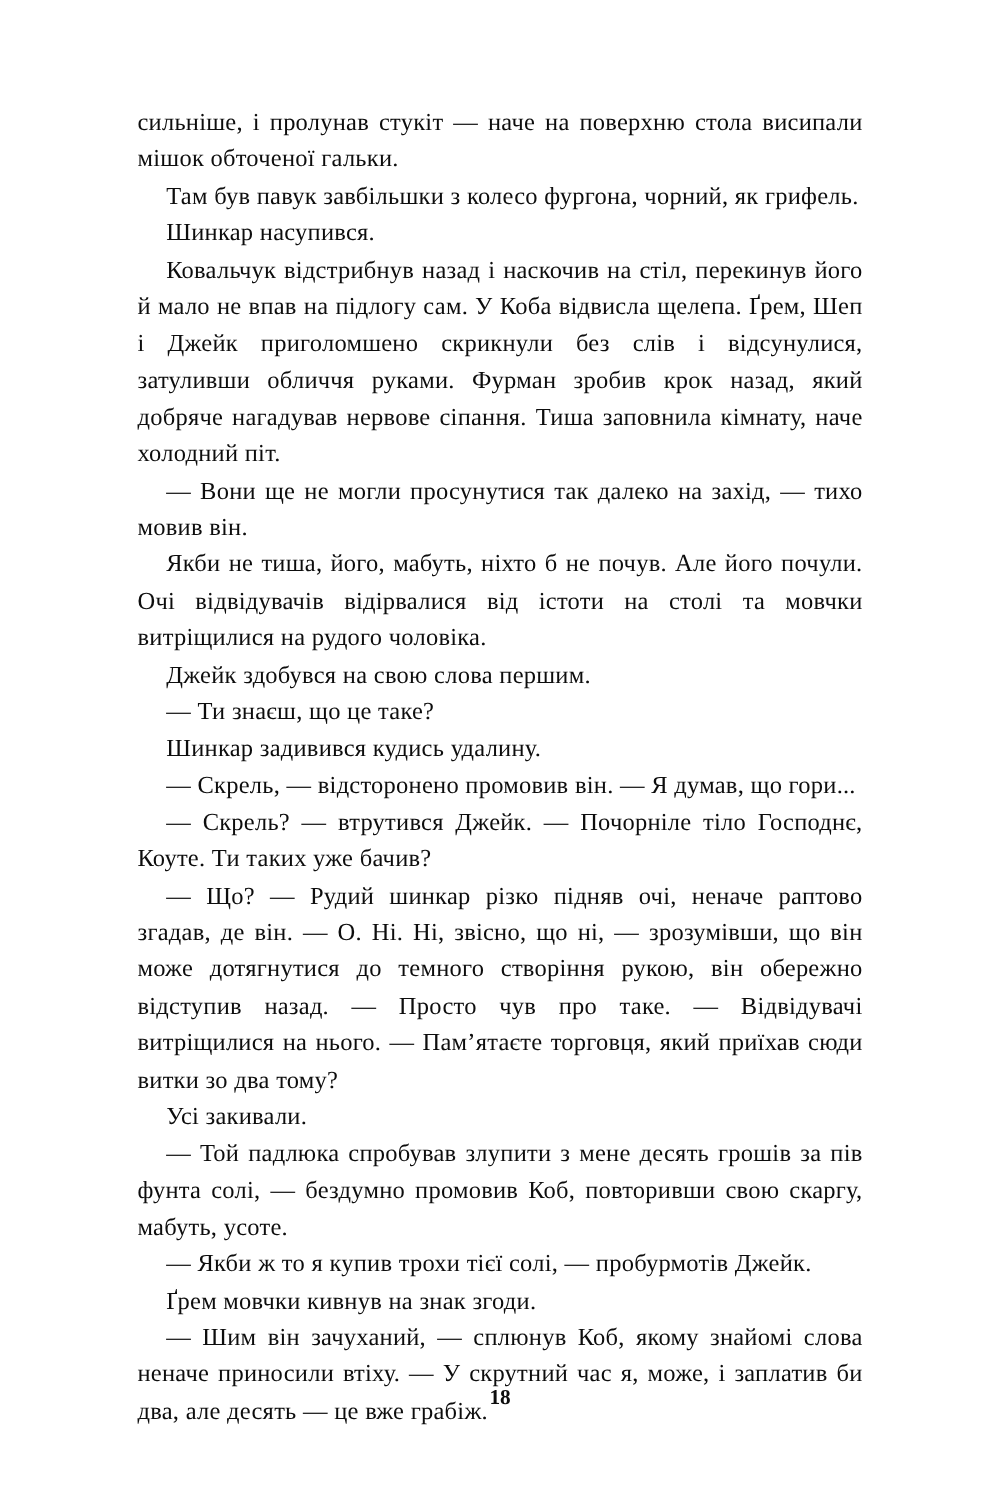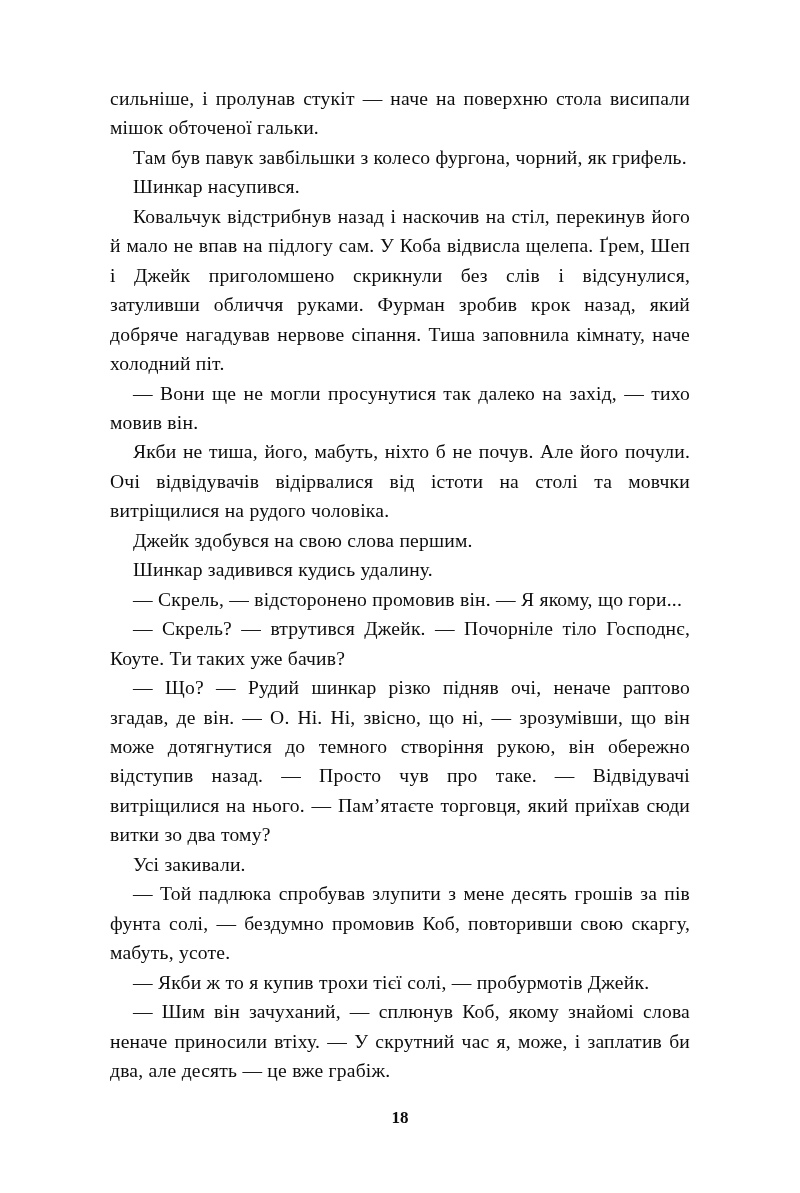--- a/index.html
+++ b/index.html
@@ -67,25 +67,27 @@
 <div class="page">
 
   <div class="text-block">
     <p class="para no-stretch" style="text-indent:0">сильніше, і пролунав стукіт — наче на поверхню стола висипали мішок обточеної гальки.</p>
     <p class="para no-stretch">Там був павук завбільшки з колесо фургона, чорний, як грифель.</p>
     <p class="para no-stretch">Шинкар насупився.</p>
     <p class="para no-stretch">Ковальчук відстрибнув назад і наскочив на стіл, перекинув його й мало не впав на підлогу сам. У Коба відвисла щелепа. Ґрем, Шеп і Джейк приголомшено скрикнули без слів і відсунулися, затуливши обличчя руками. Фурман зробив крок назад, який добряче нагадував нервове сіпання. Тиша заповнила кімнату, наче холодний піт.</p>
     <p class="para no-stretch">— Вони ще не могли просунутися так далеко на захід, — тихо мовив він.</p>
     <p class="para no-stretch">Якби не тиша, його, мабуть, ніхто б не почув. Але його почули. Очі відвідувачів відірвалися від істоти на столі та мовчки витріщилися на рудого чоловіка.</p>
     <p class="para no-stretch">Джейк здобувся на свою слова першим.</p>
+    <p class="para no-stretch">— Ти знаєш, що це таке?</p>
     <p class="para no-stretch">Шинкар задивився кудись удалину.</p>
-    <p class="para no-stretch">— Скрель, — відсторонено промовив він. — Я якому, що гори...</p>
+    <p class="para no-stretch">— Скрель, — відсторонено промовив він. — Я думав, що гори...</p>
     <p class="para no-stretch">— Скрель? — втрутився Джейк. — Почорніле тіло Господнє, Коуте. Ти таких уже бачив?</p>
     <p class="para no-stretch">— Що? — Рудий шинкар різко підняв очі, неначе раптово згадав, де він. — О. Ні. Ні, звісно, що ні, — зрозумівши, що він може дотягнутися до темного створіння рукою, він обережно відступив назад. — Просто чув про таке. — Відвідувачі витріщилися на нього. — Пам’ятаєте торговця, який приїхав сюди витки зо два тому?</p>
     <p class="para no-stretch">Усі закивали.</p>
     <p class="para no-stretch">— Той падлюка спробував злупити з мене десять грошів за пів фунта солі, — бездумно промовив Коб, повторивши свою скаргу, мабуть, усоте.</p>
     <p class="para no-stretch">— Якби ж то я купив трохи тієї солі, — пробурмотів Джейк.</p>
+    <p class="para no-stretch">Ґрем мовчки кивнув на знак згоди.</p>
     <p class="para no-stretch">— Шим він зачуханий, — сплюнув Коб, якому знайомі слова неначе приносили втіху. — У скрутний час я, може, і заплатив би два, але десять — це вже грабіж.</p>
   </div>
 
   <div class="folio">18</div>
 
 </div>
 
 </body></html>

